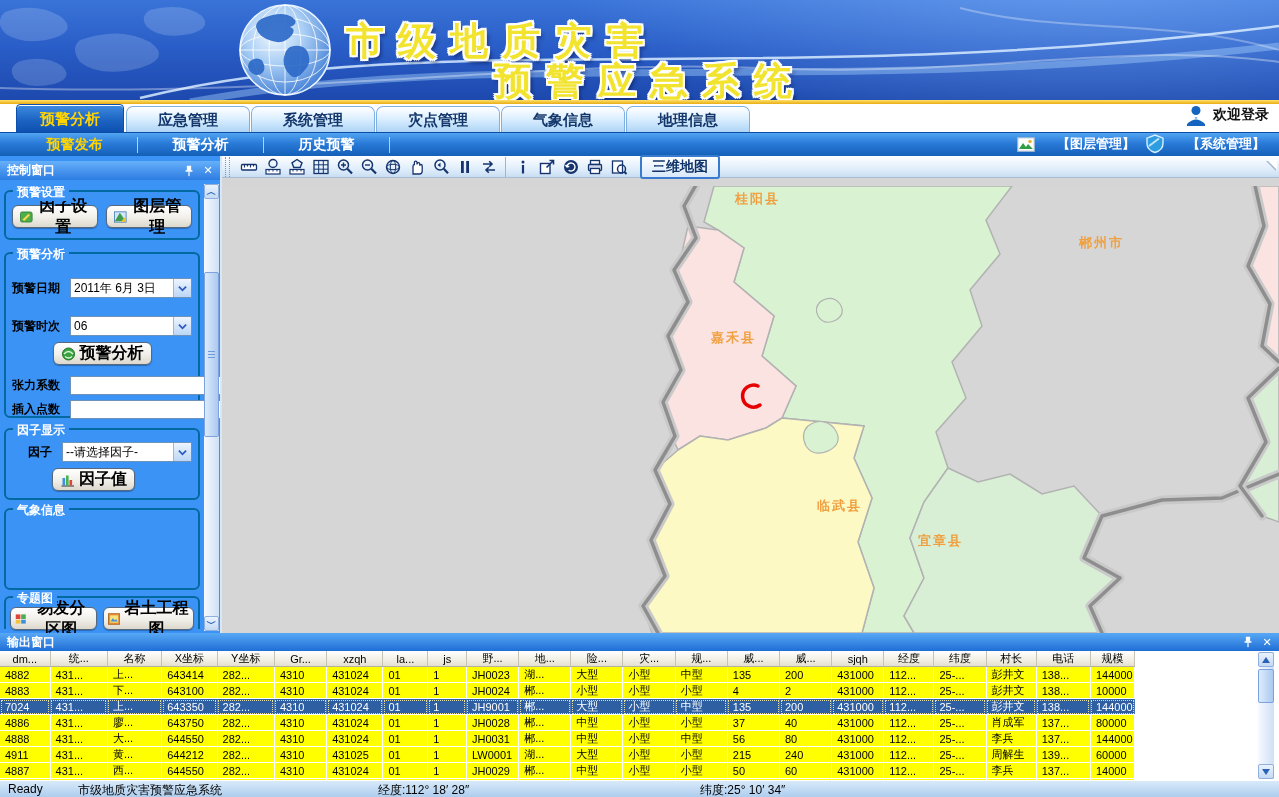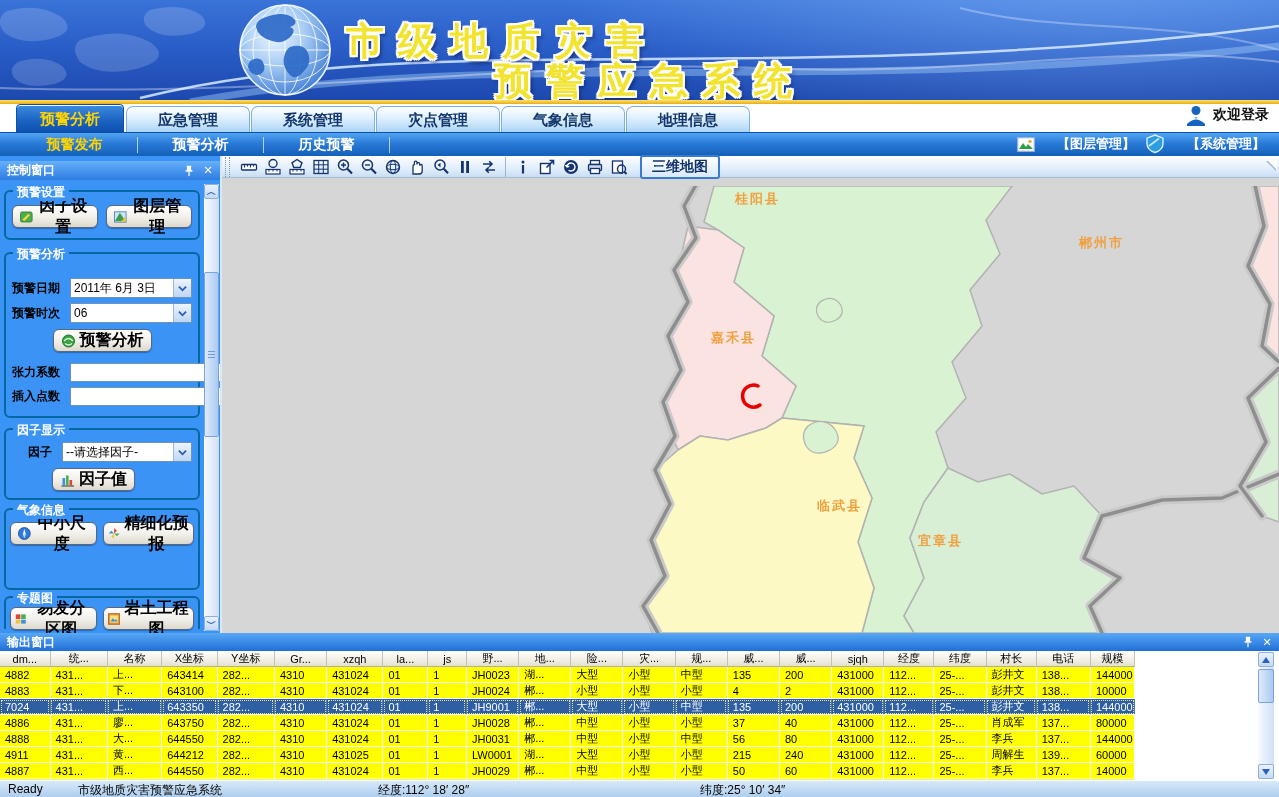--- a/index.html
+++ b/index.html
@@ -254,21 +254,21 @@
         <span class="lbl">预警日期</span>
         <div class="combo">
           <span class="val">2011年 6月 3日</span>
           <span class="drop">
             <svg width="9" height="7" viewBox="0 0 10 7">
                 <path d="M1,1.5 l4,4 4,-4" stroke="#2a5bbf" stroke-width="2" fill="none"></path>
               </svg>
           </span>
         </div>
       </div>
-      <div class="row" style="margin-top:5px">
+      <div class="row" style="margin-top:18px">
         <span class="lbl">预警时次</span>
         <div class="combo">
           <span class="val">06</span>
           <span class="drop">
             <svg width="9" height="7" viewBox="0 0 10 7">
                 <path d="M1,1.5 l4,4 4,-4" stroke="#2a5bbf" stroke-width="2" fill="none"></path>
               </svg>
           </span>
         </div>
       </div>
@@ -313,39 +313,20 @@
             <rect x="6" y="2.5" width="2.6" height="10" fill="#49b04f"></rect>
             <rect x="9.5" y="7" width="2.6" height="5.5" fill="#e04438"></rect>
           </svg>
           <span>因子值</span>
         </button>
       </div>
     </div>
 
     <div class="grp" style="top:352px;height:82px">
       <span class="grp-title">气象信息</span>
-      <div class="row" style="margin-top:12px;gap:6px;margin-left:4px;margin-right:4px">
-        <button class="xpbtn" style="flex:1;justify-content:flex-start">
-          <svg width="15" height="15" viewBox="0 0 15 15">
-            <circle cx="7.5" cy="7.5" r="7" fill="#2f7ce0" stroke="#17478f"></circle>
-            <path d="M7.5,1.8 L9.3,9 H5.7z" fill="#fff"></path>
-              <path d="M7.5,13.2 L5.7,9 h3.6z" fill="#bcd8f8"></path>
-          </svg>
-          <span>中小尺度</span>
-        </button>
-        <button class="xpbtn" style="flex:1.15;justify-content:flex-start;padding:0 4px">
-          <svg width="15" height="15" viewBox="0 0 15 15">
-            <path d="M7.5,7.5 L7.5,0.8 L11,4z" fill="#e04438"></path>
-              <path d="M7.5,7.5 L14.2,7.5 L11,11z" fill="#49b04f"></path>
-            <path d="M7.5,7.5 L7.5,14.2 L4,11z" fill="#f2c43c"></path>
-              <path d="M7.5,7.5 L0.8,7.5 L4,4z" fill="#3f8fe0"></path>
-          </svg>
-          <span>精细化预报</span>
-        </button>
-      </div>
     </div>
 
     <div class="grp" style="top:440px;height:33px;border-bottom:none;border-radius:6px 6px 0 0">
       <span class="grp-title">专题图</span>
       <div class="row" style="margin-top:9px;gap:6px;margin-left:4px;margin-right:4px">
         <button class="xpbtn" style="flex:1;justify-content:flex-start;padding:0 4px">
           <svg width="15" height="14" viewBox="0 0 15 14">
             <path d="M1,1 h6 v6 h-6z" fill="#e04438"></path>
               <path d="M8,1 h6 v6 h-6z" fill="#49b04f"></path>
             <path d="M1,8 h6 v5 h-6z" fill="#f2c43c"></path>

